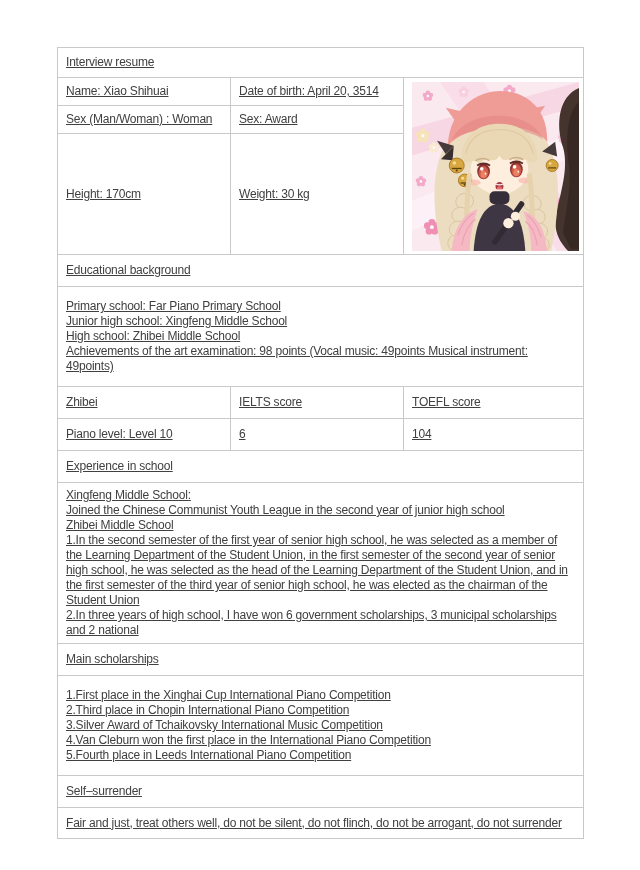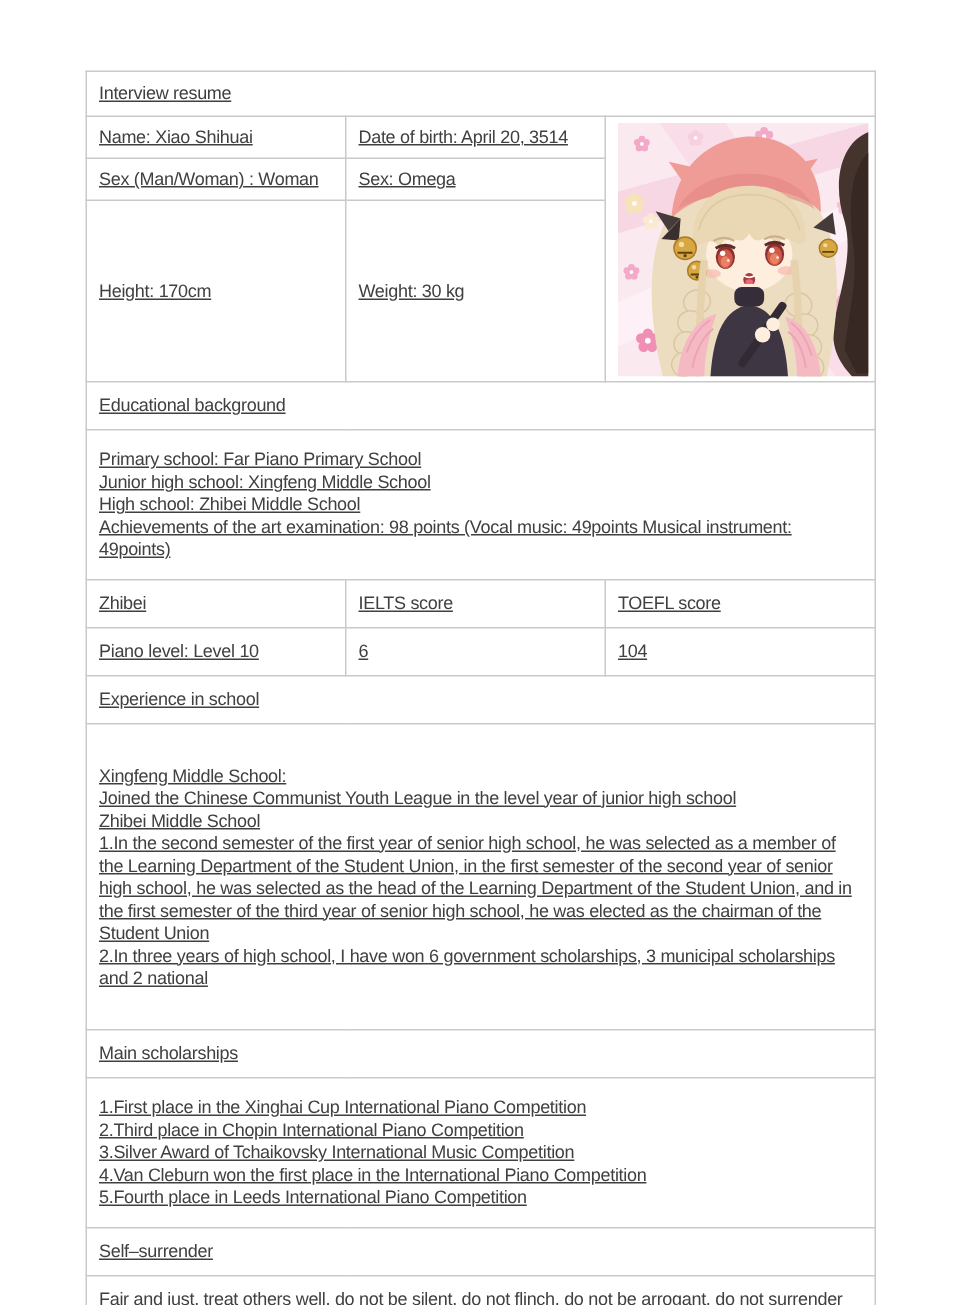--- a/index.html
+++ b/index.html
@@ -49,21 +49,21 @@
   td.photo-cell {
     vertical-align: top;
     padding: 1px 7px 6px 5px;
     background: #ffffff;
   }
   .h30  { height: 30px; }
   .h28  { height: 28px; }
   .h121 { height: 121px; }
   .h29  { height: 32px; }
   .h100 { height: 100px; }
-  .h161 { height: 204px; }
+  .h161 { height: 161px; }
   .h31  { height: 31px; }
   .portrait { display: block; }
 </style>
 </head>
 <body>
 
 <div class="doc-wrap">
   <table class="resume">
     <colgroup>
       <col style="width:173px">
@@ -198,21 +198,21 @@
 
           <rect x="94" y="116" width="5.5" height="52" rx="2.5" transform="rotate(35 97 142)" fill="#332b33"></rect>
           <circle cx="97" cy="142" r="5.2" fill="#feeede"></circle>
           <circle cx="104" cy="135" r="4.6" fill="#feeede"></circle>
         </svg>
       </td>
     </tr>
 
     <tr class="h28">
       <td class="grey label">Sex (Man/Woman) : Woman</td>
-      <td class="grey label">Sex: Omega</td>
+      <td class="grey label">Sex: Award</td>
     </tr>
 
     <tr class="h121">
       <td class="grey label top">Height: 170cm</td>
       <td class="grey label top">Weight: 30 kg</td>
     </tr>
 
     <tr class="h29">
       <td colspan="3" class="label">Educational background</td>
     </tr>
@@ -238,21 +238,21 @@
       <td class="grey label">104</td>
     </tr>
 
     <tr class="h29">
       <td colspan="3" class="label">Experience in school</td>
     </tr>
 
     <tr class="h161">
       <td colspan="3" class="grey content">
         <div>Xingfeng Middle School:</div>
-        <div>Joined the Chinese Communist Youth League in the level year of junior high school</div>
+        <div>Joined the Chinese Communist Youth League in the second year of junior high school</div>
         <div>Zhibei Middle School</div>
         <div>1.In the second semester of the first year of senior high school, he was selected as a member of the Learning Department of the Student Union, in the first semester of the second year of senior high school, he was selected as the head of the Learning Department of the Student Union, and in the first semester of the third year of senior high school, he was elected as the chairman of the Student Union</div>
         <div>2.In three years of high school, I have won 6 government scholarships, 3 municipal scholarships and 2 national</div>
       </td>
     </tr>
 
     <tr class="h29">
       <td colspan="3" class="label">Main scholarships</td>
     </tr>
 

